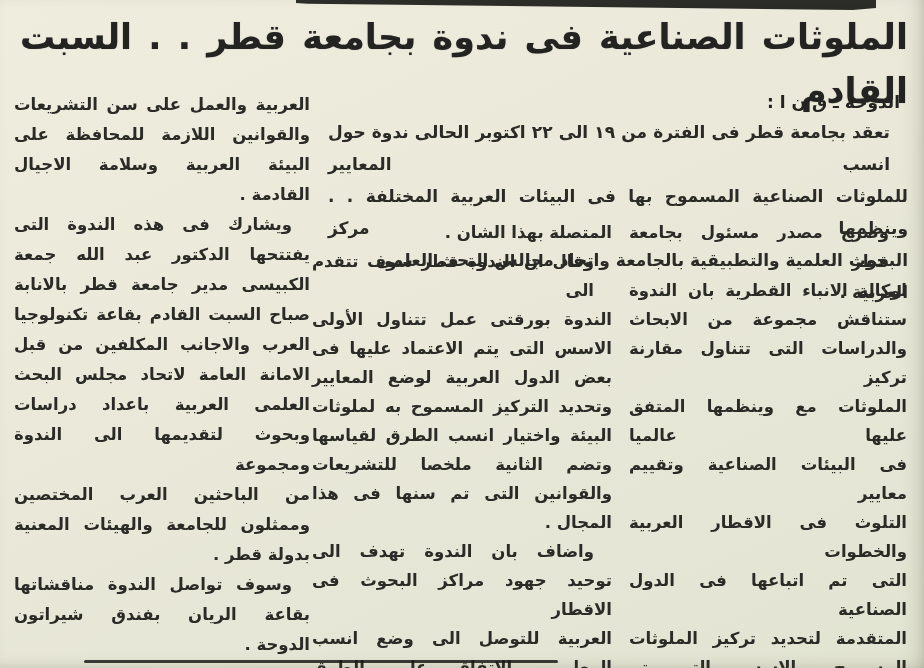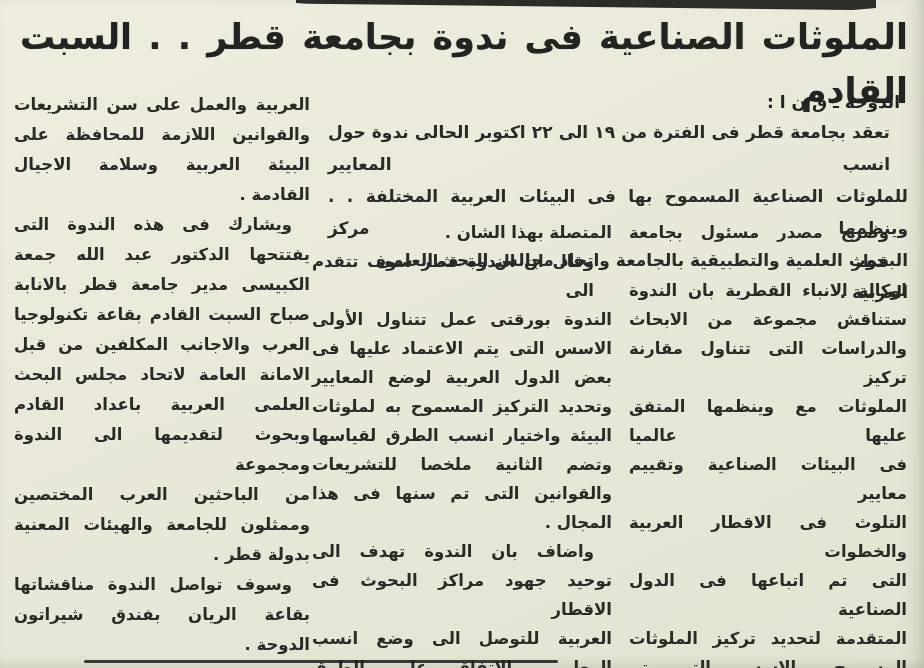--- a/index.html
+++ b/index.html
@@ -111,21 +111,21 @@
       <div class="ln j">العربية والعمل على سن التشريعات</div>
       <div class="ln j">والقوانين اللازمة للمحافظة على</div>
       <div class="ln j">البيئة العربية وسلامة الاجيال</div>
       <div class="ln r">القادمة .</div>
       <div class="ln i">ويشارك فى هذه الندوة التى</div>
       <div class="ln j">يفتتحها الدكتور عبد الله جمعة</div>
       <div class="ln j">الكبيسى مدير جامعة قطر بالانابة</div>
       <div class="ln j">صباح السبت القادم بقاعة تكنولوجيا</div>
       <div class="ln j">العرب والاجانب المكلفين من قبل</div>
       <div class="ln j">الامانة العامة لاتحاد مجلس البحث</div>
-      <div class="ln j">العلمى العربية باعداد القادم</div>
+      <div class="ln j">العلمى العربية باعداد دراسات</div>
       <div class="ln j">وبحوث لتقديمها الى الندوة ومجموعة</div>
       <div class="ln j">من الباحثين العرب المختصين</div>
       <div class="ln j">وممثلون للجامعة والهيئات المعنية</div>
       <div class="ln r">بدولة قطر .</div>
       <div class="ln i">وسوف تواصل الندوة مناقشاتها</div>
       <div class="ln j">بقاعة الريان بفندق شيراتون</div>
       <div class="ln r">الدوحة .</div>
     </div>
 
   <div class="bottom-rule"></div>

